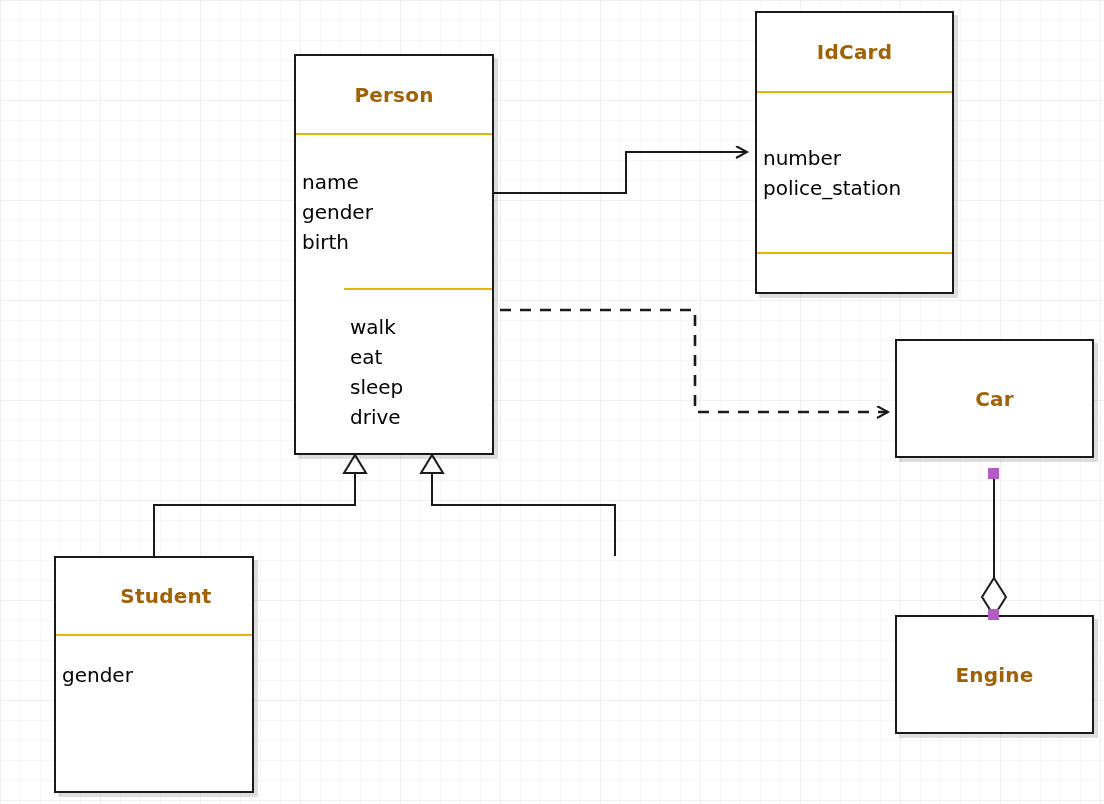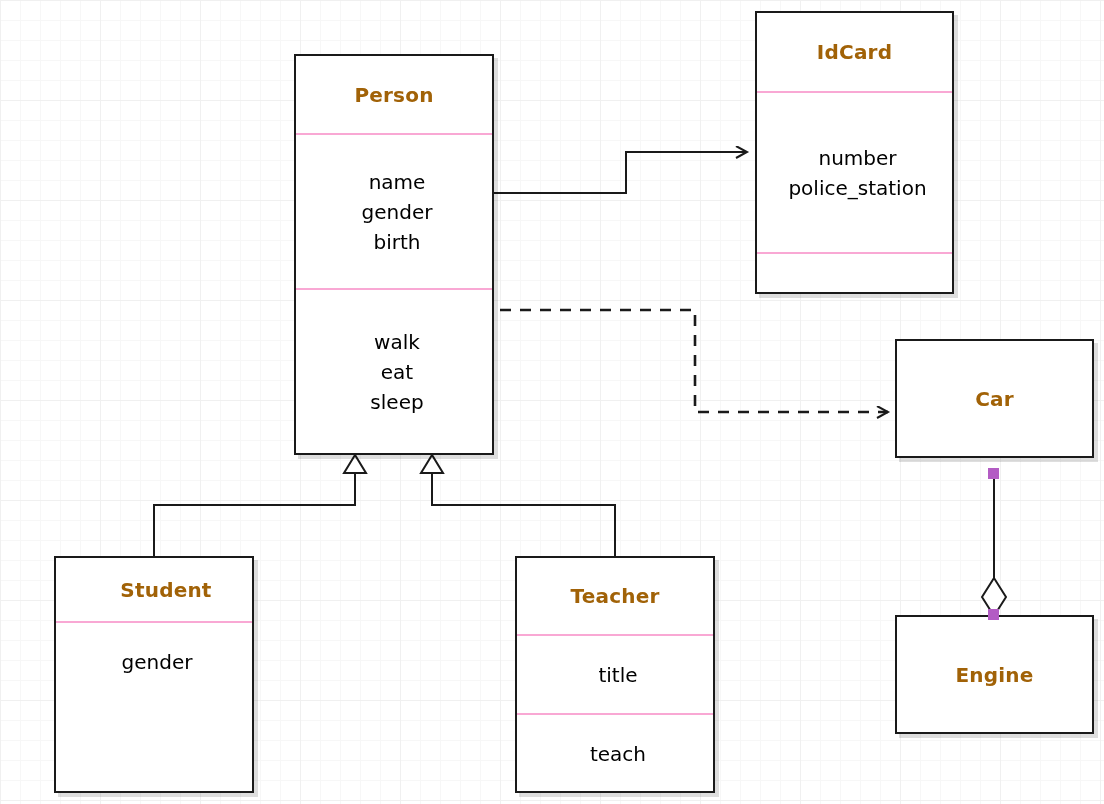--- a/index.html
+++ b/index.html
@@ -37,22 +37,21 @@
     border: 2px solid #1a1a1a;
     box-shadow: 4px 4px 0 rgba(0,0,0,0.13);
     z-index: 3;
   }
   .compartment {
     box-sizing: border-box;
     position: relative;
     overflow: hidden;
   }
   .compartment + .compartment {
-    border-top: 2px solid #f9a8d4;
-    text-align: center;
+    border-top: 2px solid #eab308;
   }
   .class-name {
     display: flex;
     align-items: center;
     justify-content: center;
     font-weight: bold;
     font-size: 20px;
     color: #a16207;
     letter-spacing: 0.2px;
   }
@@ -113,52 +112,44 @@
     </g>
   </svg>
 
   <div class="uml-class" style="left:294px; top:54px; width:200px; height:401px;">
     <div class="compartment class-name" style="height:77px;border-radius:20px;">Person</div>
     <div class="compartment members" style="height:155px;">
       <div class="member">name</div>
       <div class="member">gender</div>
       <div class="member">birth</div>
     </div>
-    <div class="compartment members" style="height:165px;">
+    <div class="compartment members" style="height:165px;margin-left:48px;">
       <div class="member">walk</div>
       <div class="member">eat</div>
       <div class="member">sleep</div>
+      <div class="member">drive</div>
     </div>
   </div>
 
   <div class="uml-class" style="left:755px; top:11px; width:199px; height:283px;">
     <div class="compartment class-name" style="height:78px;">IdCard</div>
     <div class="compartment members" style="height:161px;">
       <div class="member">number</div>
       <div class="member">police_station</div>
     </div>
     <div class="compartment members empty" style="height:40px;"></div>
   </div>
 
   <div class="uml-class" style="left:54px; top:556px; width:200px; height:237px;">
-    <div class="compartment class-name" style="height:63px;padding-left:24px;">Student</div>
+    <div class="compartment class-name" style="height:76px;padding-left:24px;">Student</div>
     <div class="compartment members" style="height:80px;">
       <div class="member">gender</div>
     </div>
   </div>
 
-  <div class="uml-class" style="left:515px; top:556px; width:200px; height:237px;">
-    <div class="compartment class-name" style="height:76px;">Teacher</div>
-    <div class="compartment members" style="height:79px;">
-      <div class="member">title</div>
-    </div>
-    <div class="compartment members" style="height:80px;">
-      <div class="member">teach</div>
-    </div>
-  </div>
 
   <div class="uml-class" style="left:895px; top:339px; width:199px; height:119px;">
     <div class="compartment class-name" style="height:100%;">Car</div>
   </div>
 
   <div class="uml-class" style="left:895px; top:615px; width:199px; height:119px;">
     <div class="compartment class-name" style="height:100%;">Engine</div>
   </div>
 
   <div class="handle" style="left:988px; top:468px;"></div>

